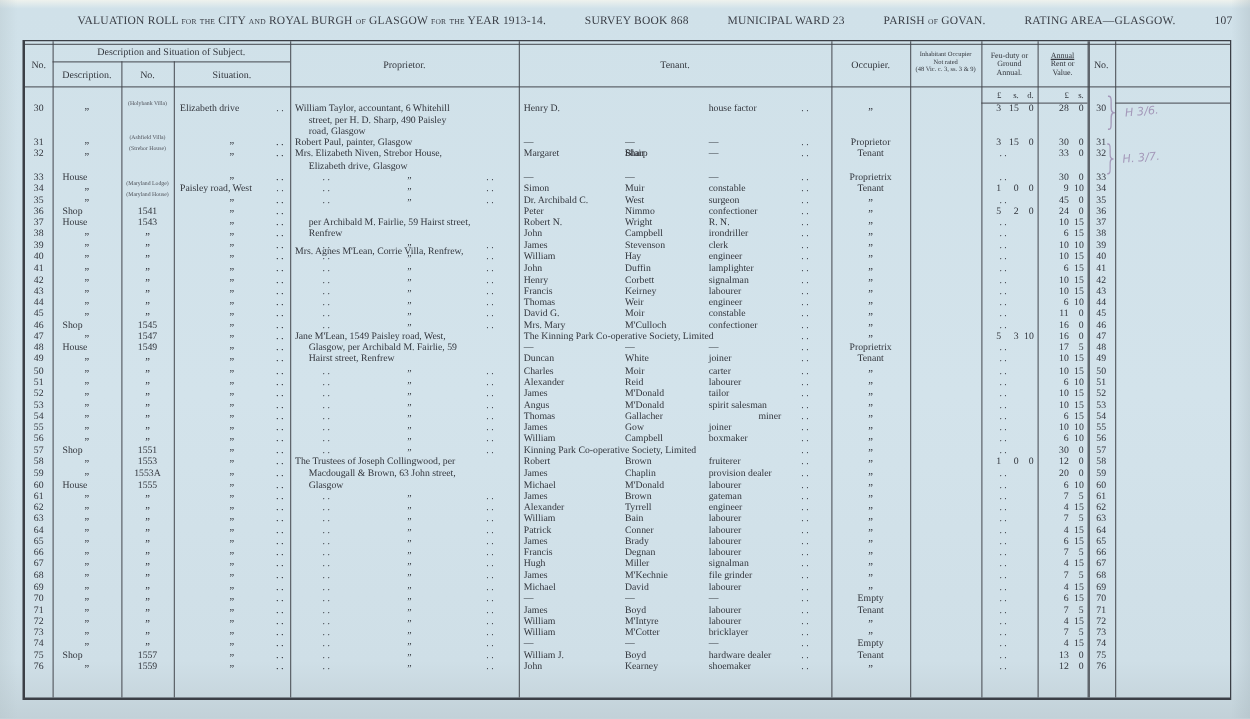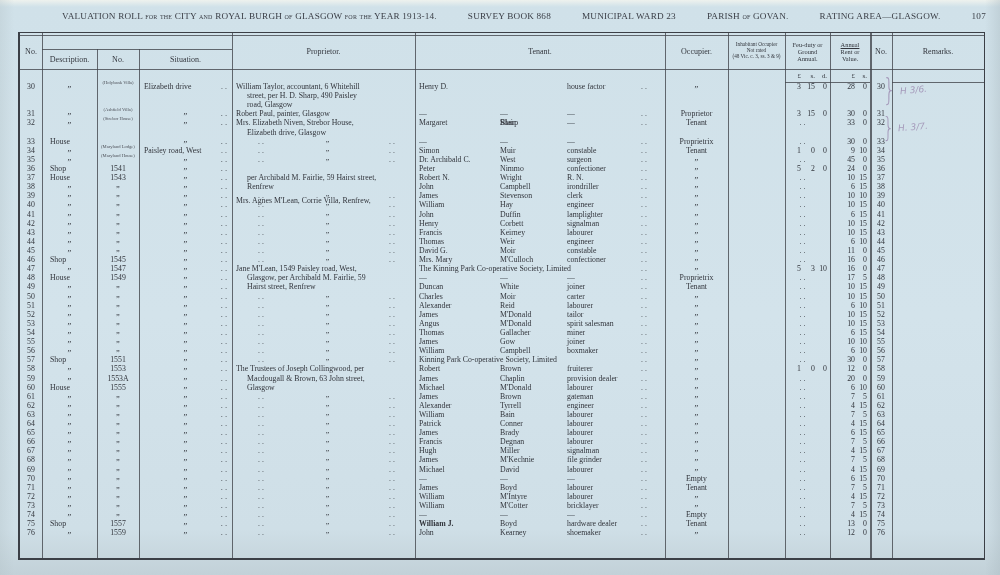--- a/index.html
+++ b/index.html
@@ -89,39 +89,39 @@
 
     <div class="hline" style="left:22px;width:190px;top:16px"></div>
     <div class="hline" style="left:0;right:0;top:36px"></div>
     <div class="hline" style="left:765px;width:45px;top:49px"></div>
     <div class="hline" style="left:810px;width:40px;top:49px"></div>
     <div class="hline" style="left:872px;right:0;top:49px"></div>
 
     <div class="grid" id="grid">
 
       <div class="h" style="grid-column:1;grid-row:1/3">No.</div>
+      <div class="h" style="grid-column:2/5;grid-row:1">Description and Situation of Subject.</div>
       <div class="h" style="grid-column:2;grid-row:2">Description.</div>
       <div class="h" style="grid-column:3;grid-row:2">No.</div>
       <div class="h" style="grid-column:4;grid-row:2">Situation.</div>
       <div class="h" style="grid-column:6/10;grid-row:1/3">Tenant.</div>
       <div class="h" style="grid-column:5;grid-row:1/3">Proprietor.</div>
       <div class="h" style="grid-column:10;grid-row:1/3">Occupier.</div>
       <div class="h tiny" style="grid-column:11;grid-row:1/3;flex-direction:column">
         <span>Inhabitant Occupier</span>
         <span>Not rated</span>
         <span>(48 Vic. c. 3, ss. 3 &amp; 9)</span>
       </div>
       <div class="h small" style="grid-column:12;grid-row:1/3;padding:0 2px">Feu-duty or Ground Annual.</div>
       <div class="h small" style="grid-column:13;grid-row:1/3;flex-direction:column">
         <span class="u">Annual</span>
         <span>Rent or</span>
         <span>Value.</span>
       </div>
       <div class="h" style="grid-column:14;grid-row:1/3">No.</div>
-      <div class="h" style="grid-column:15;grid-row:1/3">Remarks.</div>
 
       <div class="moneyhead" style="grid-column:12;grid-row:3">
         <span class="f1">£</span>
         <span class="f2">s.</span>
         <span class="f3">d.</span>
       </div>
       <div class="moneyhead" style="grid-column:13;grid-row:3">
         <span class="r1">£</span>
         <span class="r2">s.</span>
       </div>
@@ -594,21 +594,21 @@
         <div class="c dit" style="grid-area: 31 / 2;"><i>„</i></div>
         <div class="c dit" style="grid-area: 31 / 3;"><i>„</i></div>
         <div class="c dit" style="grid-area: 31 / 4;"><i>„</i><span class="sd">..</span></div>
         <div class="c pditto" style="grid-area: 31 / 5;">
           <span class="dots">..</span>
           <i>„</i>
           <span class="dots">..</span>
         </div>
         <div class="c t1" style="grid-area: 31 / 6;">Thomas</div>
         <div class="c " style="grid-area: 31 / 7;">Gallacher</div>
-        <div class="c t3" style="grid-area: 31 / 8;">miner</div>
+        <div class="c t3" style="grid-area: 31 / 8; text-align: right;">miner</div>
         <div class="c ctr dots" style="grid-area: 31 / 9;">..</div>
         <div class="c dit" style="grid-area: 31 / 10;"><i>„</i></div>
         <div class="c fdots" style="grid-area: 31 / 12;">..</div>
         <div class="c flexr" style="grid-area: 31 / 13;">
           <span class="r1">6</span>
           <span class="r2">15</span>
         </div>
         <div class="c ctr" style="grid-area: 31 / 14;">54</div>
         <div class="c ctr" style="grid-area: 32 / 1;">55</div>
         <div class="c dit" style="grid-area: 32 / 2;"><i>„</i></div>
@@ -1002,21 +1002,21 @@
         <div class="c ctr" style="grid-area: 51 / 14;">74</div>
         <div class="c ctr" style="grid-area: 52 / 1;">75</div>
         <div class="c " style="grid-area: 52 / 2; padding-left: 8px;">Shop</div>
         <div class="c ctr" style="grid-area: 52 / 3;">1557</div>
         <div class="c dit" style="grid-area: 52 / 4;"><i>„</i><span class="sd">..</span></div>
         <div class="c pditto" style="grid-area: 52 / 5;">
           <span class="dots">..</span>
           <i>„</i>
           <span class="dots">..</span>
         </div>
-        <div class="c t1" style="grid-area: 52 / 6; font-weight: bold;">William J.</div>
+        <div class="c t1" style="grid-area: 52 / 6;">William J.</div>
         <div class="c " style="grid-area: 52 / 7;">Boyd</div>
         <div class="c t3" style="grid-area: 52 / 8;">hardware dealer</div>
         <div class="c ctr dots" style="grid-area: 52 / 9;">..</div>
         <div class="c ctr" style="grid-area: 52 / 10;">Tenant</div>
         <div class="c fdots" style="grid-area: 52 / 12;">..</div>
         <div class="c flexr" style="grid-area: 52 / 13;">
           <span class="r1">13</span>
           <span class="r2">0</span>
         </div>
         <div class="c ctr" style="grid-area: 52 / 14;">75</div>

